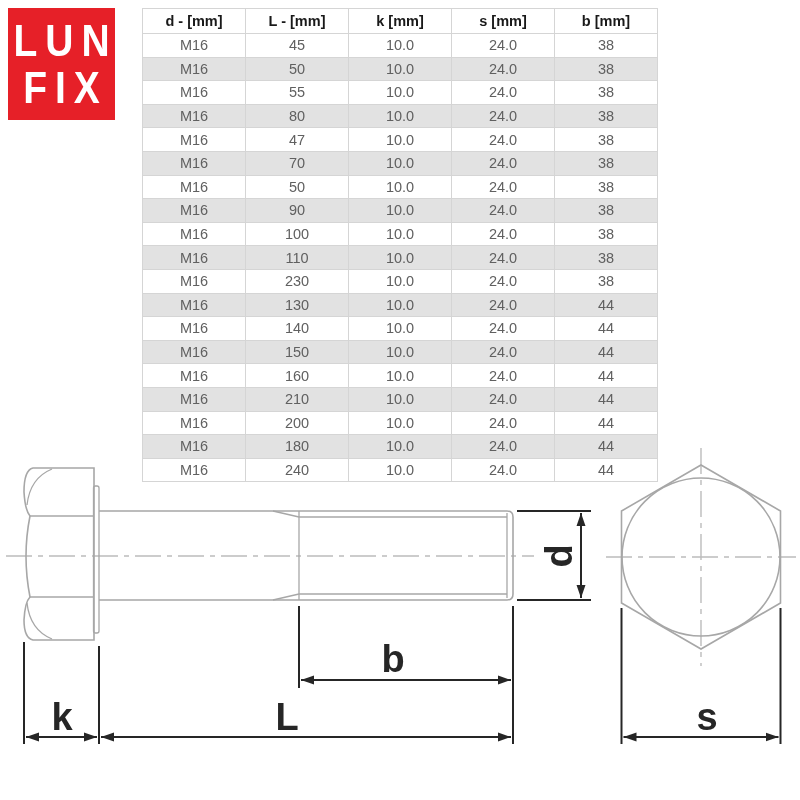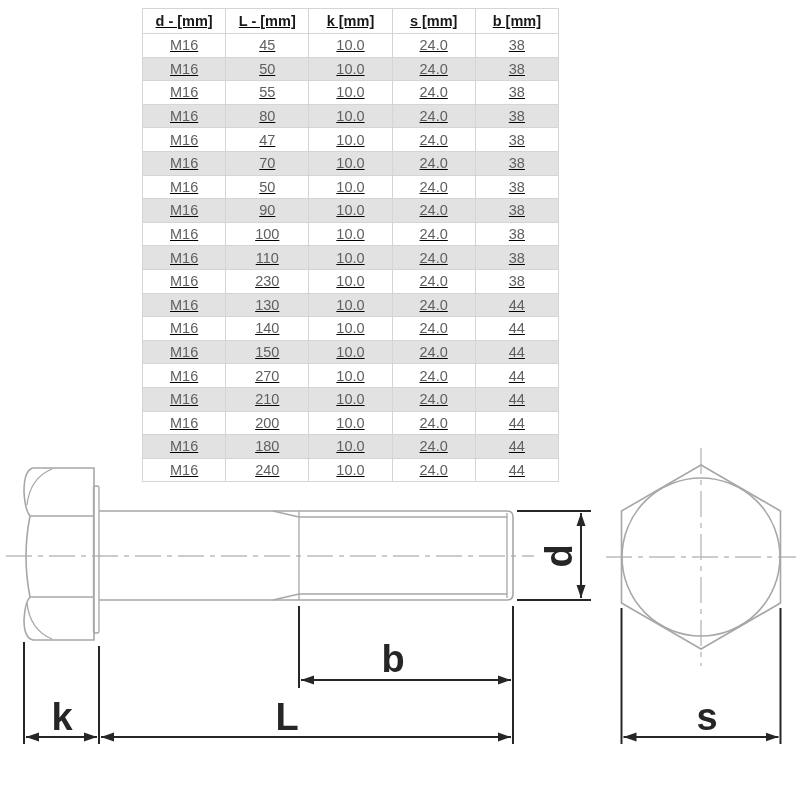--- a/index.html
+++ b/index.html
@@ -12,22 +12,22 @@
     position:absolute; left:8px; top:8px; width:107px; height:112px;
     background:var(--logo-bg,#e62028); color:var(--logo-fg,#ffffff);
     display:flex; flex-direction:column; align-items:center; justify-content:center;
   }
   .logo span {
     display:block; font-weight:bold; font-size:39px; line-height:47px;
     letter-spacing:8px; text-indent:8px; transform:scaleY(1.12);
   }
   
   table.spec {
-    position:absolute; left:142px; top:8px; width:417px;
-    border-collapse:collapse; table-layout:fixed;text-decoration:underline;
+    position:absolute; left:142px; top:8px; width:516px;
+    border-collapse:collapse; table-layout:fixed;
   }
   table.spec th, table.spec td {
     border:1px solid #d5d5d5; text-align:center; padding:0; overflow:hidden;
   }
   table.spec th {
     height:24px; font-size:14.5px; font-weight:bold; color:#191919; background:#ffffff;
   }
   table.spec td {
     height:22.6px; font-size:14.5px; color:#606060; background:#ffffff;
   }
@@ -40,20 +40,24 @@
               stroke-dasharray:26 6 5 6; }
   .dim      { stroke:var(--dim,#262626); stroke-width:2; fill:none; }
   .dimlabel { fill:var(--dim,#262626); font-family:"Liberation Sans",sans-serif;
               font-weight:bold; font-size:38px; text-anchor:middle; }
 </style>
 </head>
 <body>
 
 <div class="stage">
 
+  <div class="logo">
+    <span>LUN</span>
+    <span>FIX</span>
+  </div>
 
   <table class="spec">
     <thead>
       <tr>
         <th>d - [mm]</th>
         <th>L - [mm]</th>
         <th>k [mm]</th>
         <th>s [mm]</th>
         <th>b [mm]</th>
       </tr>
@@ -152,21 +156,21 @@
         </tr>
         <tr>
           <td>M16</td>
           <td>150</td>
           <td>10.0</td>
           <td>24.0</td>
           <td>44</td>
         </tr>
         <tr>
           <td>M16</td>
-          <td>270</td>
+          <td>160</td>
           <td>10.0</td>
           <td>24.0</td>
           <td>44</td>
         </tr>
         <tr>
           <td>M16</td>
           <td>210</td>
           <td>10.0</td>
           <td>24.0</td>
           <td>44</td>

